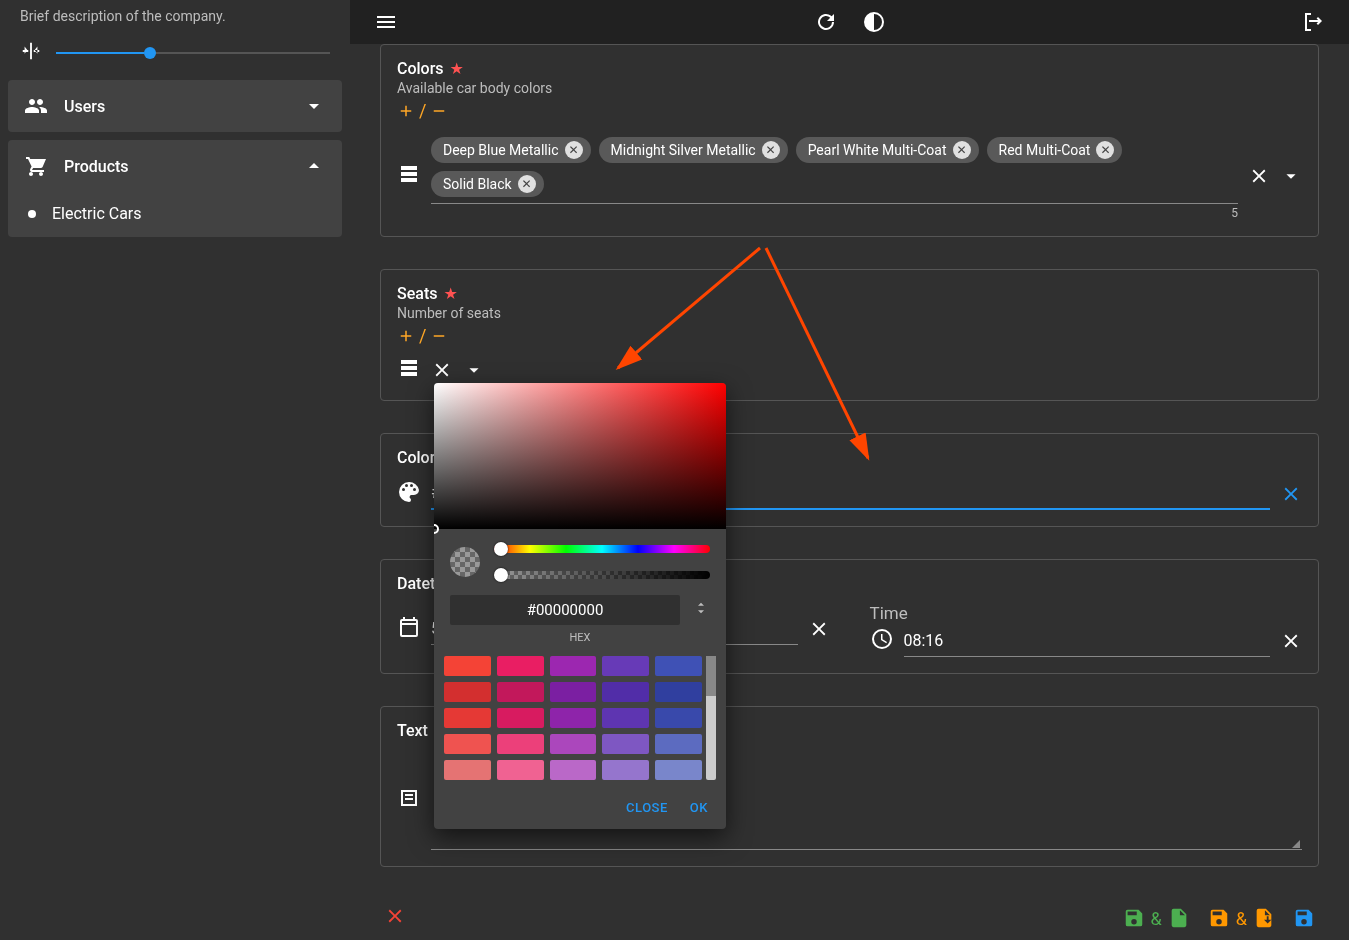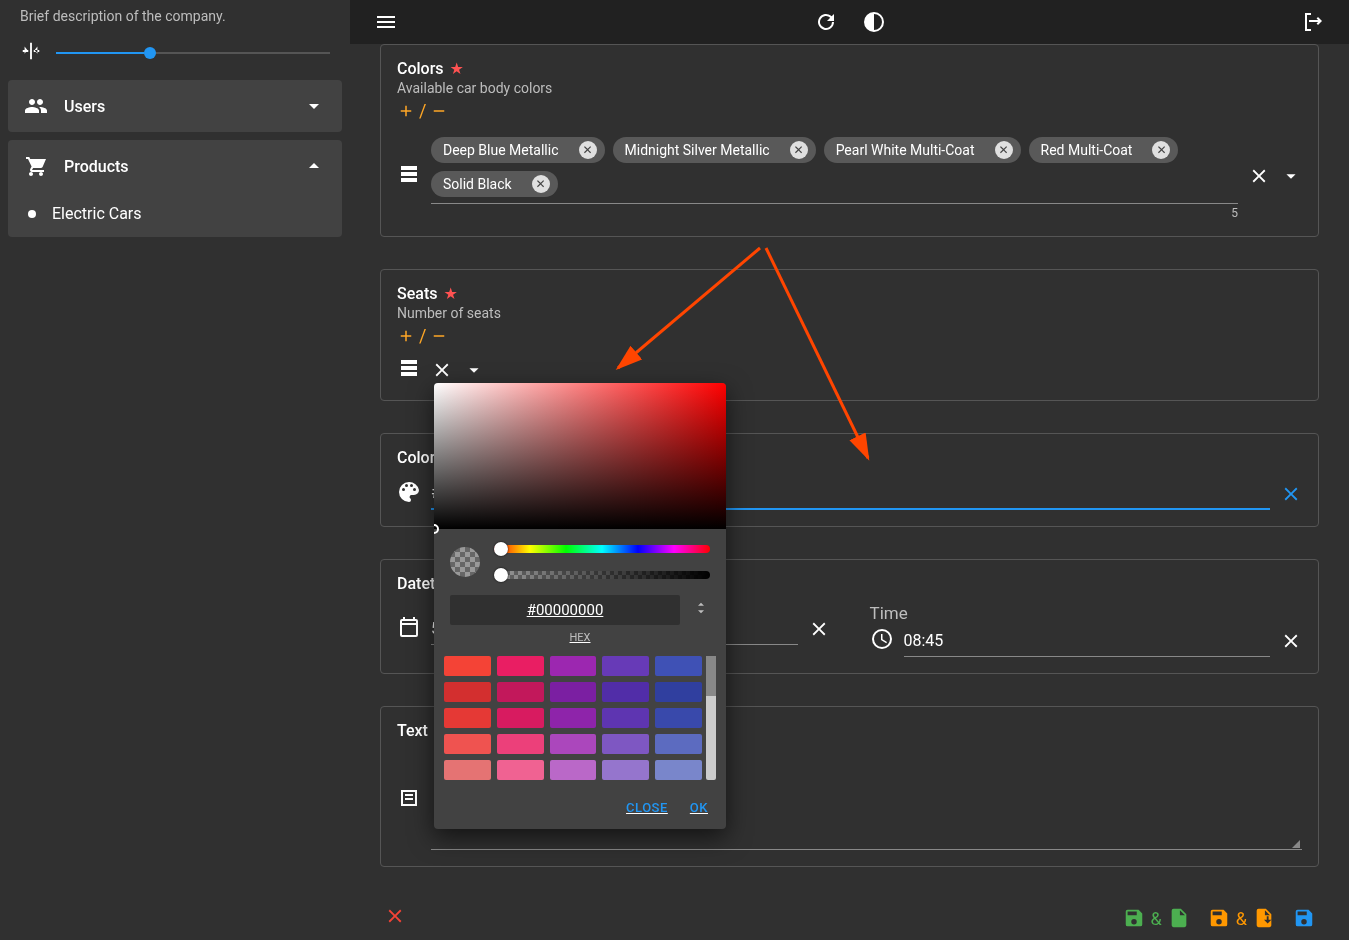--- a/index.html
+++ b/index.html
@@ -31,21 +31,21 @@
 .star { color:#ff5252; font-size:16px; }
 .pdesc { font-size:14px; color:#bdbdbd; margin-top:2px; }
 .actions { margin-top:4px; color:#ffa726; font-size:18px; display:flex; align-items:center; gap:4px; }
 .actions svg { width:18px; height:18px; fill:#ffa726; }
 
 .field-row { display:flex; align-items:center; gap:10px; margin-top:10px; }
 .field-row.blue .underline { border-bottom:2px solid #2196f3; }
 .lead-icon svg { width:24px; height:24px; fill:#fff; }
 .input-wrap { flex:1; position:relative; }
 .underline { border-bottom:1px solid #888; padding:6px 0; display:flex; flex-wrap:wrap; gap:8px; align-items:center; min-height:30px; font-size:16px; }
-.chip { background:#595959; border-radius:14px; padding:4px 8px 4px 12px; display:inline-flex; align-items:center; gap:20px; font-size:14px; }
+.chip { background:#595959; border-radius:14px; padding:4px 8px 4px 12px; display:inline-flex; align-items:center; gap:6px; font-size:14px; }
 .chip-x { width:18px; height:18px; border-radius:50%; background:#e0e0e0; color:#424242; display:inline-flex; align-items:center; justify-content:center; font-size:12px; }
 .field-icons { display:flex; gap:10px; }
 .field-icons svg { width:22px; height:22px; fill:#fff; }
 .counter { font-size:12px; color:#bdbdbd; text-align:right; margin-top:2px; }
 .blue-x svg { fill:#2196f3; }
 
 .two-col { display:flex; gap:40px; margin-top:10px; }
 .col { flex:1; }
 .date-head { font-size:17px; color:#bdbdbd; margin-bottom:2px; }
 .textarea { min-height:100px; }
@@ -54,21 +54,21 @@
 .bottombar { display:flex; align-items:center; justify-content:flex-end; gap:18px; padding:6px 4px 0; }
 .bottombar .left { margin-right:auto; }
 .bottombar svg { width:22px; height:22px; }
 .grp { display:flex; align-items:center; gap:6px; font-size:18px; }
 .green { fill:#4caf50; color:#4caf50; }
 .orange { fill:#ff9800; color:#ff9800; }
 .blue { fill:#2196f3; }
 .red { fill:#f44336; }
 
 
-.picker { position:absolute; left:434px; top:383px; width:292px; background:#424242; border-radius:4px; box-shadow:0 8px 24px rgba(0,0,0,.6); overflow:hidden;text-decoration:underline; }
+.picker { position:absolute; left:434px; top:383px; width:292px; background:#424242; border-radius:4px; box-shadow:0 8px 24px rgba(0,0,0,.6); overflow:hidden; }
 .sv-pane { height:146px; background:linear-gradient(to top, #000, transparent), linear-gradient(to right, #fff, #ff0000); position:relative; }
 .sv-thumb { position:absolute; left:0; bottom:0; width:10px; height:10px; border:2px solid #fff; border-radius:50%; transform:translate(-5px,5px); }
 .slider-block { padding:16px; display:flex; align-items:center; gap:14px; }
 .preview-sw { width:30px; height:30px; border-radius:50%; background:repeating-conic-gradient(#666 0 25%, #999 0 50%) 0/10px 10px; position:relative; }
 .preview-sw::after{content:'';position:absolute;inset:0;border-radius:50%;background:rgba(0,0,0,0);}
 .slider-col { flex:1; }
 .hue { height:8px; border-radius:4px; background:linear-gradient(to right,red,yellow,lime,cyan,blue,magenta,red); position:relative; margin-bottom:18px; }
 .alpha { height:8px; border-radius:4px; background:linear-gradient(to right, transparent, #000), repeating-conic-gradient(#666 0 25%, #999 0 50%) 0/8px 8px; position:relative; }
 .hue .th, .alpha .th { position:absolute; left:0; top:-3px; width:14px; height:14px; border-radius:50%; background:#fff; box-shadow:0 0 2px #000; }
 .hex-row { display:flex; align-items:center; gap:12px; padding:0 16px 6px; }
@@ -268,21 +268,21 @@
             </div>
         </div>
       </div>
       <div class="col">
         <div class="date-head">Time</div>
         <div class="field-row" style="margin-top:0">
           <span class="lead-icon"><svg viewBox="0 0 24 24">
                 <path d="M12 2a10 10 0 1 0 0 20 10 10 0 0 0 0-20zm0 18a8 8 0 1 1 0-16 8 8 0 0 1 0 16zm.5-13H11v6l5.25 3.15.75-1.23-4.5-2.67z"></path>
               </svg></span>
           <div class="input-wrap">
-              <div class="underline">08:45</div>
+              <div class="underline">08:16</div>
             </div>
           <div class="field-icons">
               <svg viewBox="0 0 24 24">
                 <path d="M19 6.41L17.59 5 12 10.59 6.41 5 5 6.41 10.59 12 5 17.59 6.41 19 12 13.41 17.59 19 19 17.59 13.41 12z"></path>
               </svg>
             </div>
         </div>
       </div>
     </div>
   </div>

